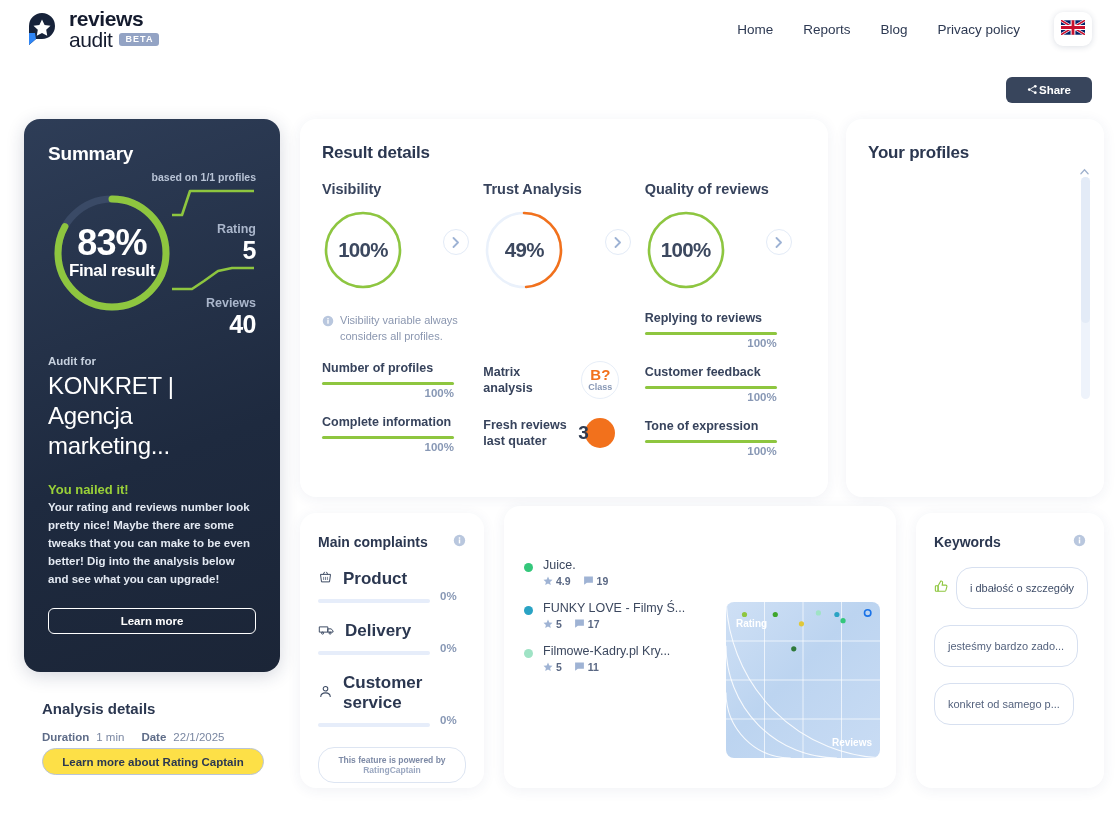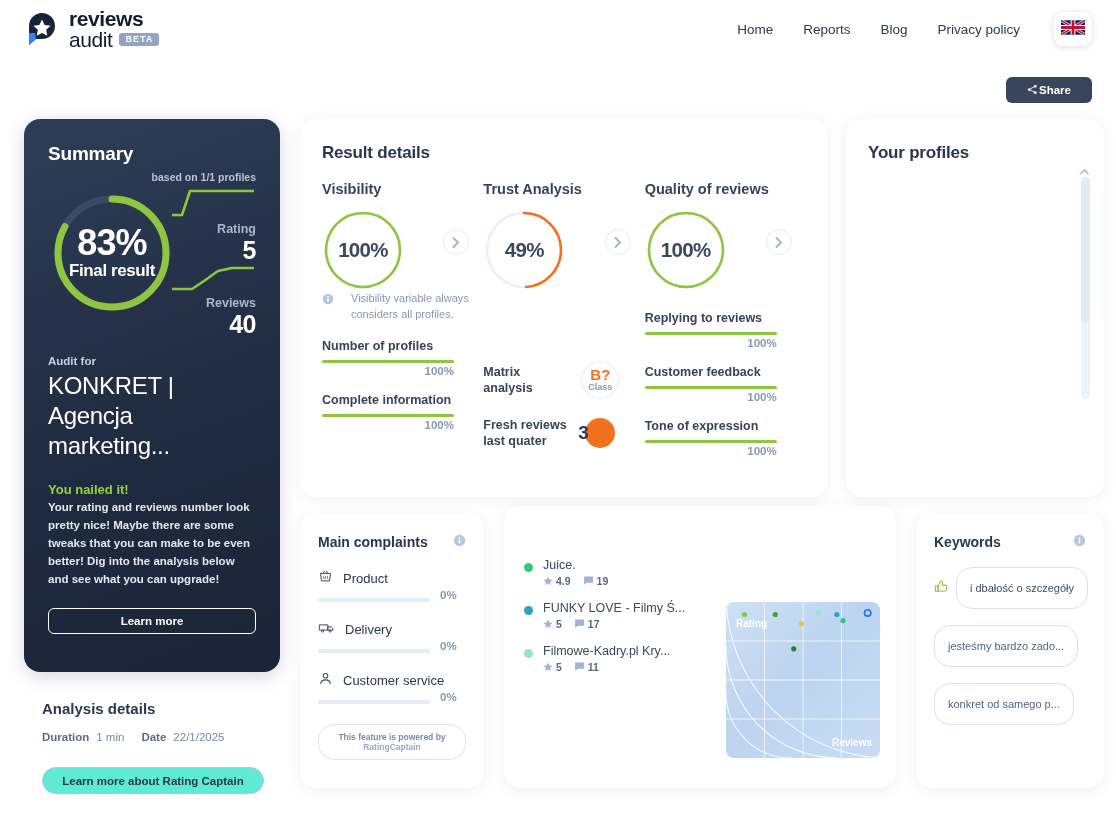--- a/index.html
+++ b/index.html
@@ -78,39 +78,39 @@
     font-size: 11.5px; font-weight: bold; color: #fff; cursor: pointer;
   }
 
   
   .analysis { position: absolute; left: 42px; top: 700px; width: 250px; }
   .analysis h3 { font-size: 15px; font-weight: bold; color: #2b3750; }
   .analysis-row { display: flex; align-items: baseline; gap: 7px; margin-top: 14px; font-size: 11.5px; }
   .ad-label { font-weight: bold; color: #5e6c88; }
   .ad-value { color: #7a87a2; }
   .rc-btn {
-    margin-top: 24px; width: 222px; height: 27px; border: 1px solid #b9c4d8;
-    border-radius: 20px; background: #5eead4; display: flex; align-items: center;
+    margin-top: 5px; width: 222px; height: 27px; border: 1px solid #b9c4d8;
+    border-radius: 20px; background: #fde047; display: flex; align-items: center;
     justify-content: center; font-size: 11.5px; font-weight: bold; color: #2b3750; cursor: pointer;
   }
 
   
   .result-details { position: absolute; left: 300px; top: 119px; width: 528px; height: 378px; padding: 24px 22px; }
   .gauges { display: flex; margin-top: 18px; }
   .gauge-col { width: 162px; position: relative; }
   .gauge-name { font-size: 14.5px; font-weight: bold; color: #37435c; }
   .gauge-ring { position: relative; width: 82px; height: 82px; margin-top: 12px; }
   .gauge-ring .gv { position: absolute; inset: 0; display: flex; align-items: center;
     justify-content: center; font-size: 20.5px; font-weight: bold; color: #3c485f; letter-spacing: -0.7px; }
   .chev {
     position: absolute; right: 14px; top: 48px; width: 26px; height: 26px; border-radius: 50%;
     border: 1px solid #e3ebf7; background: #fff; display: flex; align-items: center;
     justify-content: center; cursor: pointer;
   }
-  .note { display: flex; gap: 17px; width: 150px; }
+  .note { display: flex; gap: 6px; margin-top: 22px; width: 150px; }
   .note-txt { font-size: 11px; color: #8b97b0; line-height: 1.45; }
   .metric { margin-top: 16px; width: 132px; }
   .metric-label { font-size: 12.5px; font-weight: bold; color: #37435c; }
   .bar { height: 3px; background: #e6ecf6; border-radius: 2px; margin-top: 7px; position: relative; }
   .bar > i { position: absolute; left: 0; top: 0; height: 3px; border-radius: 2px; background: #8ec63f; }
   .bar-pct { font-size: 11.5px; font-weight: bold; color: #8898b5; text-align: right; margin-top: 2px; }
   .mid-col { width: 162px; padding-top: 52px; }
   .mid-row { display: flex; align-items: center; gap: 12px; margin-top: 18px; }
   .mid-label { font-size: 12.5px; font-weight: bold; color: #37435c; line-height: 1.3; width: 86px; }
   .class-badge { width: 38px; height: 38px; border-radius: 50%; border: 1px solid #e7eef8;
@@ -135,21 +135,21 @@
   .scroll-thumb { position: absolute; right: 14px; top: 58px; width: 9px; height: 146px;
     background: #e3ebf7; border-radius: 5px; }
   .scroll-arrow { position: absolute; right: 15px; top: 42px; }
 
   
   .complaints { position: absolute; left: 300px; top: 513px; width: 184px; height: 275px; padding: 20px 18px; }
   .c-head { display: flex; align-items: center; justify-content: space-between; }
   .c-title { font-size: 14px; font-weight: bold; color: #2b3750; }
   .complaint { margin-top: 18px; }
   .complaint-top { display: flex; align-items: center; gap: 10px; }
-  .complaint-name { font-size: 13px; font-weight: normal; color: #2b3750; }
+  .complaint-name { font-size: 17px; font-weight: bold; color: #2b3750; }
   .cbar { height: 4px; background: #e6edfa; border-radius: 2px; margin-top: 10px; width: 112px; }
   .crow { display: flex; align-items: center; gap: 10px; }
   .cpct { font-size: 11.5px; font-weight: bold; color: #8898b5; }
   .powered {
     margin-top: 20px; width: 148px; height: 36px; border: 1px solid #dde5f2; border-radius: 16px;
     display: flex; flex-direction: column; align-items: center; justify-content: center;
   }
   .powered-l1 { font-size: 8.5px; font-weight: bold; color: #7d8aa6; }
   .powered-l2 { font-size: 8.5px; font-weight: bold; color: #9aa7c0; }
 

